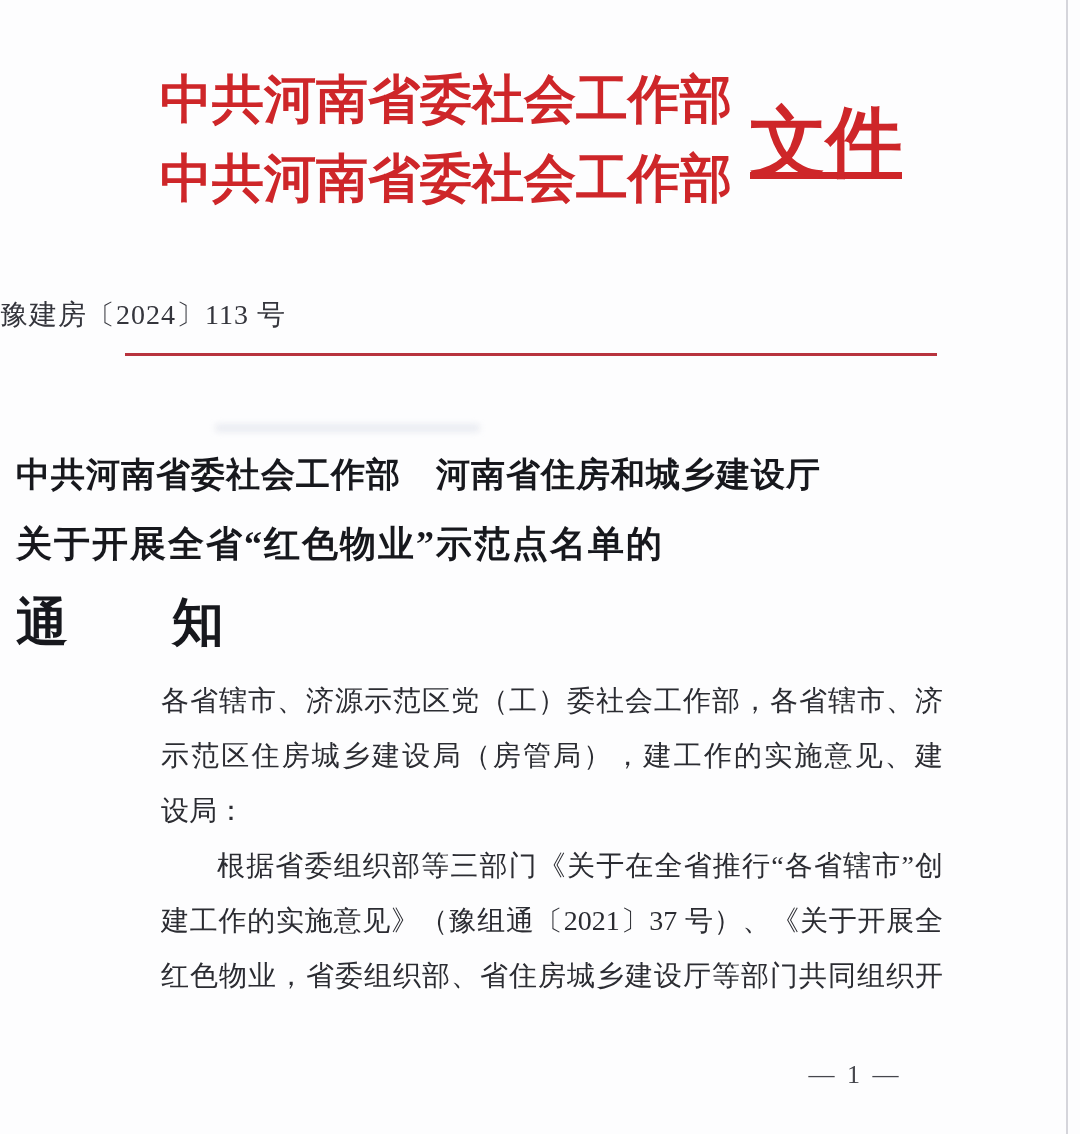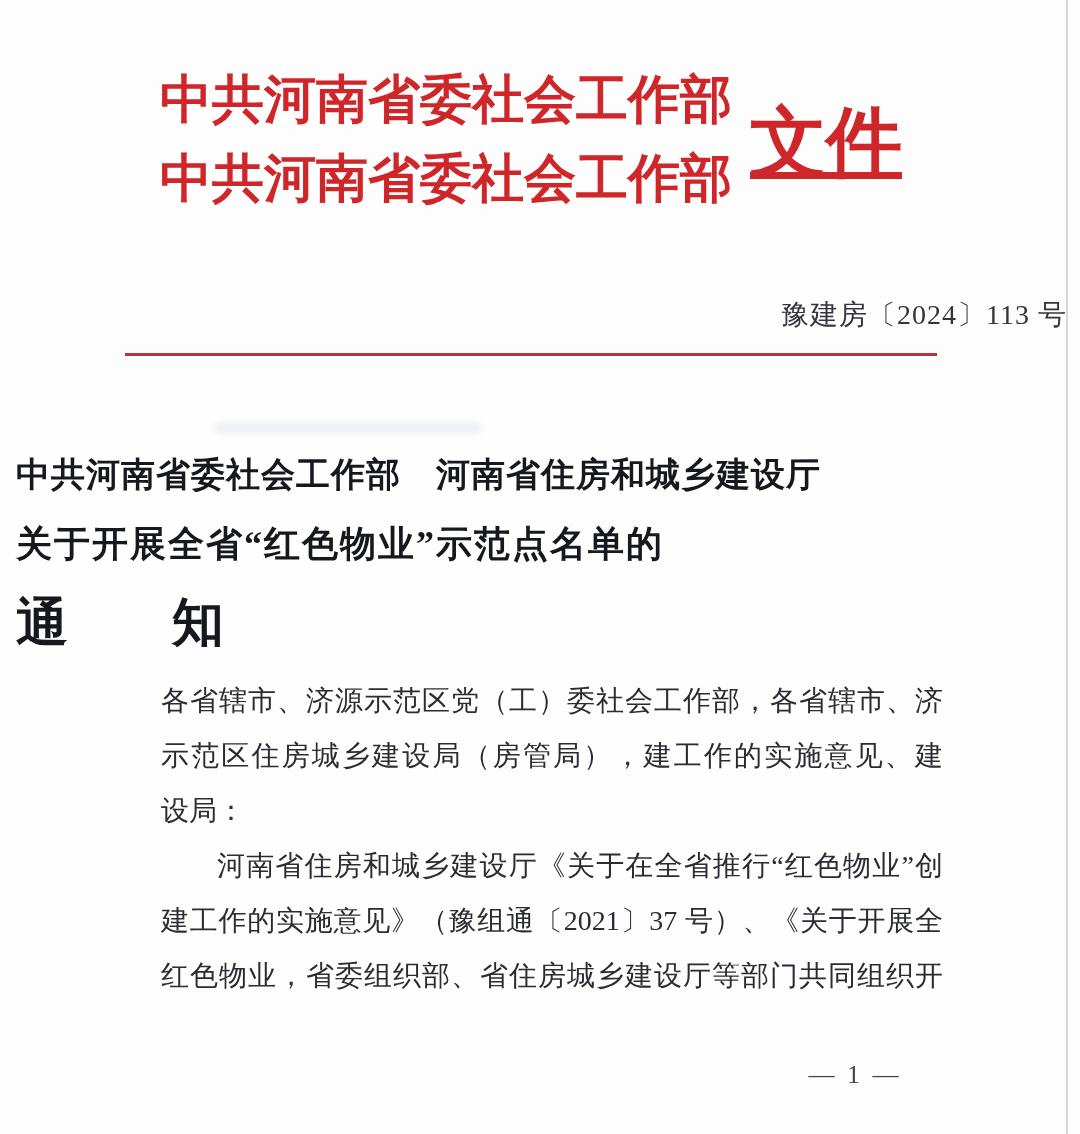--- a/index.html
+++ b/index.html
@@ -53,21 +53,21 @@
     line-height: 1;
     white-space: nowrap;
     text-decoration: underline;
   }
   
   .doc-number {
     position: absolute;
     left: 0;
     top: 296px;
     width: 1067px;
-    text-align: right;
+    text-align: left;
     font-size: 28px;
     color: #34353c;
     letter-spacing: 1px;
     white-space: nowrap;
   }
   
   .red-rule {
     position: absolute;
     left: 125px;
     top: 353px;
@@ -158,20 +158,20 @@
   <div class="smudge"></div>
 
   <div class="title-line t1">中共河南省委社会工作部　河南省住房和城乡建设厅</div>
   <div class="title-line t2">关于开展全省“红色物业”示范点名单的</div>
   <div class="title-line t3">通　　知</div>
 
   <div class="body-text">
     <div class="line">各省辖市、济源示范区党（工）委社会工作部，各省辖市、济源</div>
     <div class="line">示范区住房城乡建设局（房管局），建工作的实施意见、建</div>
     <div class="line line--short">设局：</div>
-    <div class="line line--indent">河南省住房和城乡建设厅《关于在全省推行“红色物业”创</div>
+    <div class="line line--indent">根据省委组织部等三部门《关于在全省推行“各省辖市”创</div>
     <div class="line">建工作的实施意见》（豫组通〔2021〕37 号）、《关于开展全省</div>
     <div class="line">红色物业，省委组织部、省住房城乡建设厅等部门共同组织开展</div>
   </div>
 
   <div class="page-number">— 1 —</div>
 
 </div>
 
 </body></html>

